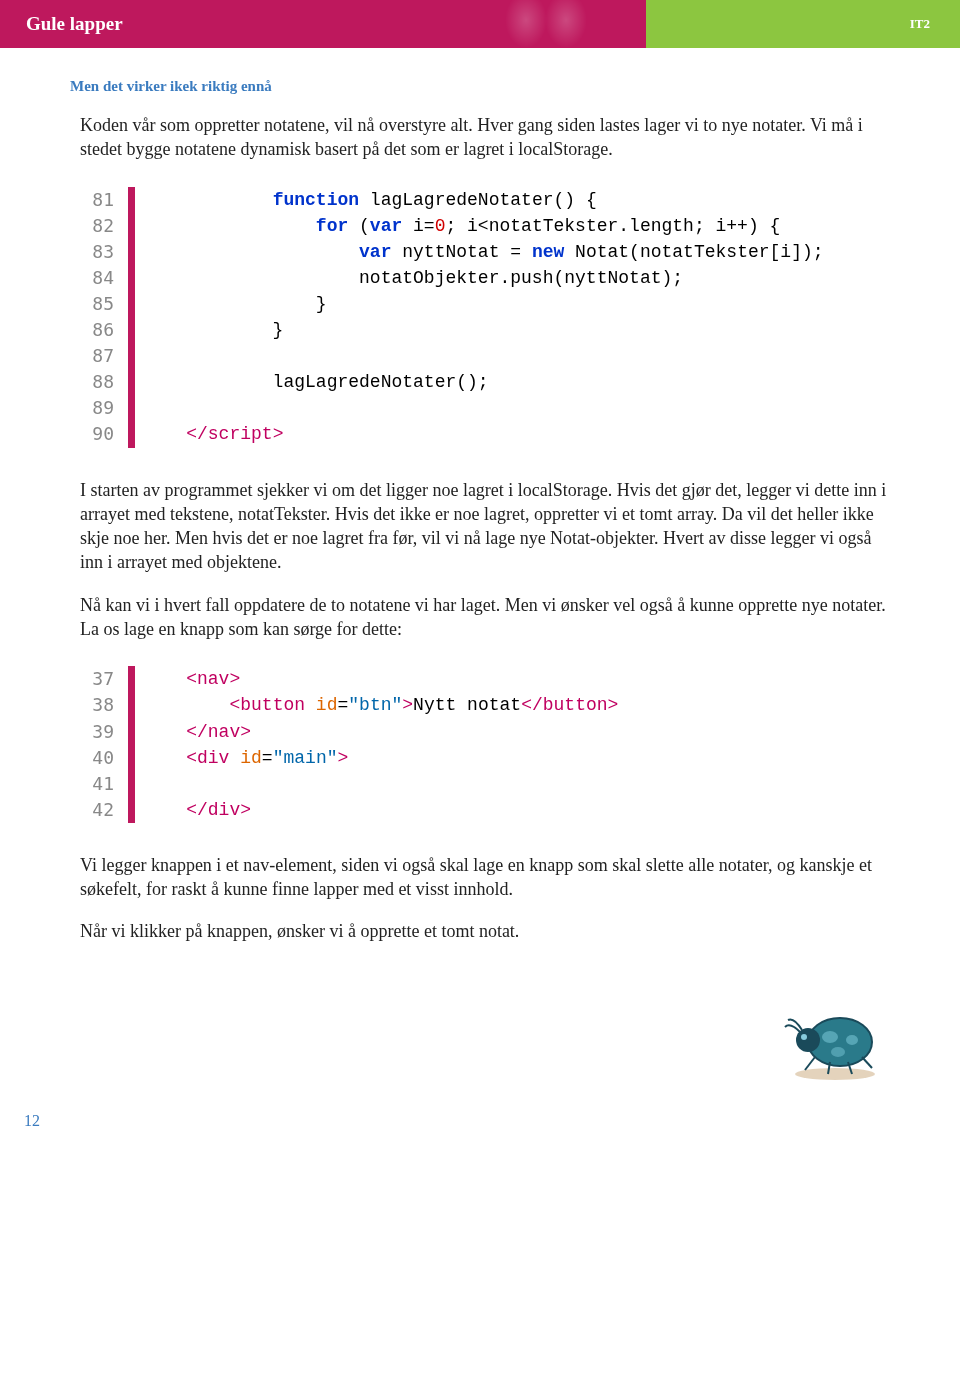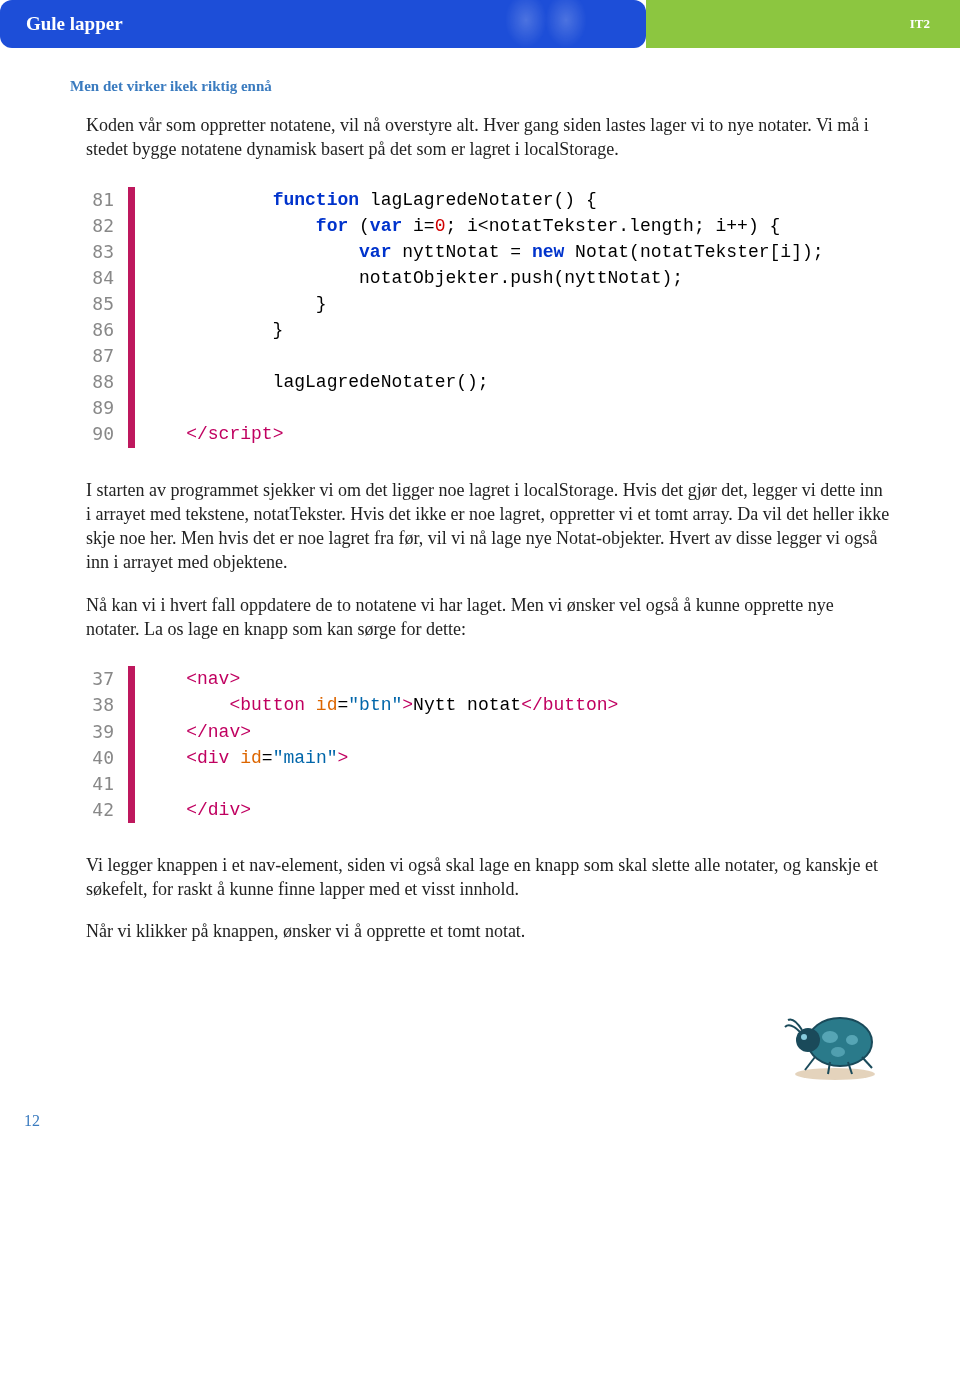--- a/index.html
+++ b/index.html
@@ -10,30 +10,29 @@
     color: #222;
     background: #fff;
   }
   .header-bar {
     display: flex;
     height: 48px;
     position: relative;
   }
   .header-left {
     flex: 0 0 620px;
-    background: #1d4ed8;
+    background: #be185d;
     color: #fff;
     font-weight: bold;
     font-size: 19px;
     padding-left: 26px;
     display: flex;
     align-items: center;
     position: relative;
     overflow: hidden;
-    border-radius: 12px;
   }
   .header-right {
     flex: 1;
     background: #8cc640;
     color: #fff;
     font-weight: bold;
     font-size: 13px;
     display: flex;
     align-items: center;
     justify-content: flex-end;
@@ -55,21 +54,21 @@
   .section-title {
     color: #3a7bbf;
     font-weight: bold;
     font-size: 15px;
     font-family: Georgia, serif;
     margin-bottom: 18px;
   }
   p {
     font-size: 18px;
     line-height: 1.35;
-    margin: 0 0 18px 16px;
+    margin: 0 0 18px 10px;
   }
   .code-block {
     font-family: Consolas, 'Courier New', monospace;
     font-size: 18px;
     line-height: 1.45;
     color: #000;
     background: #fff;
     margin: 25px 0 30px 0;
     padding-left: 0;
   }

